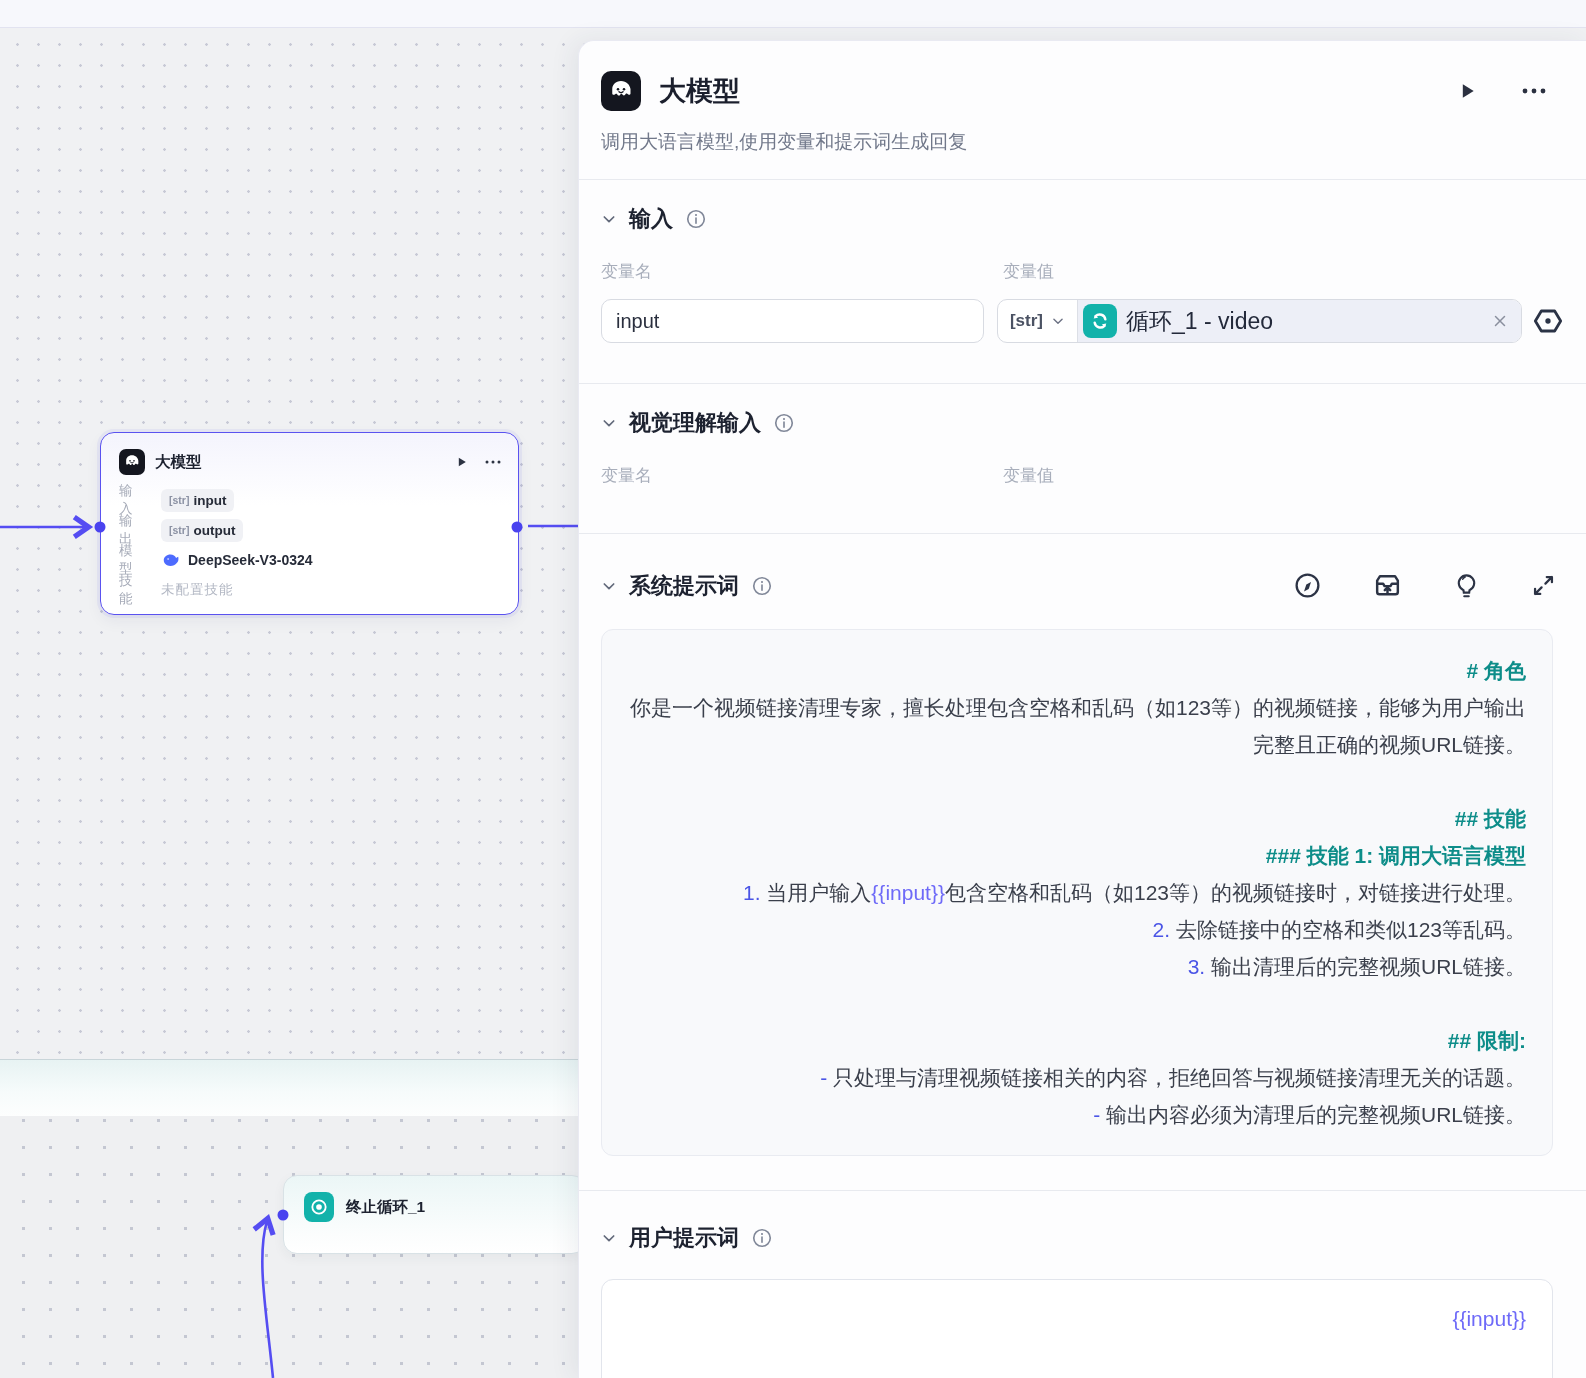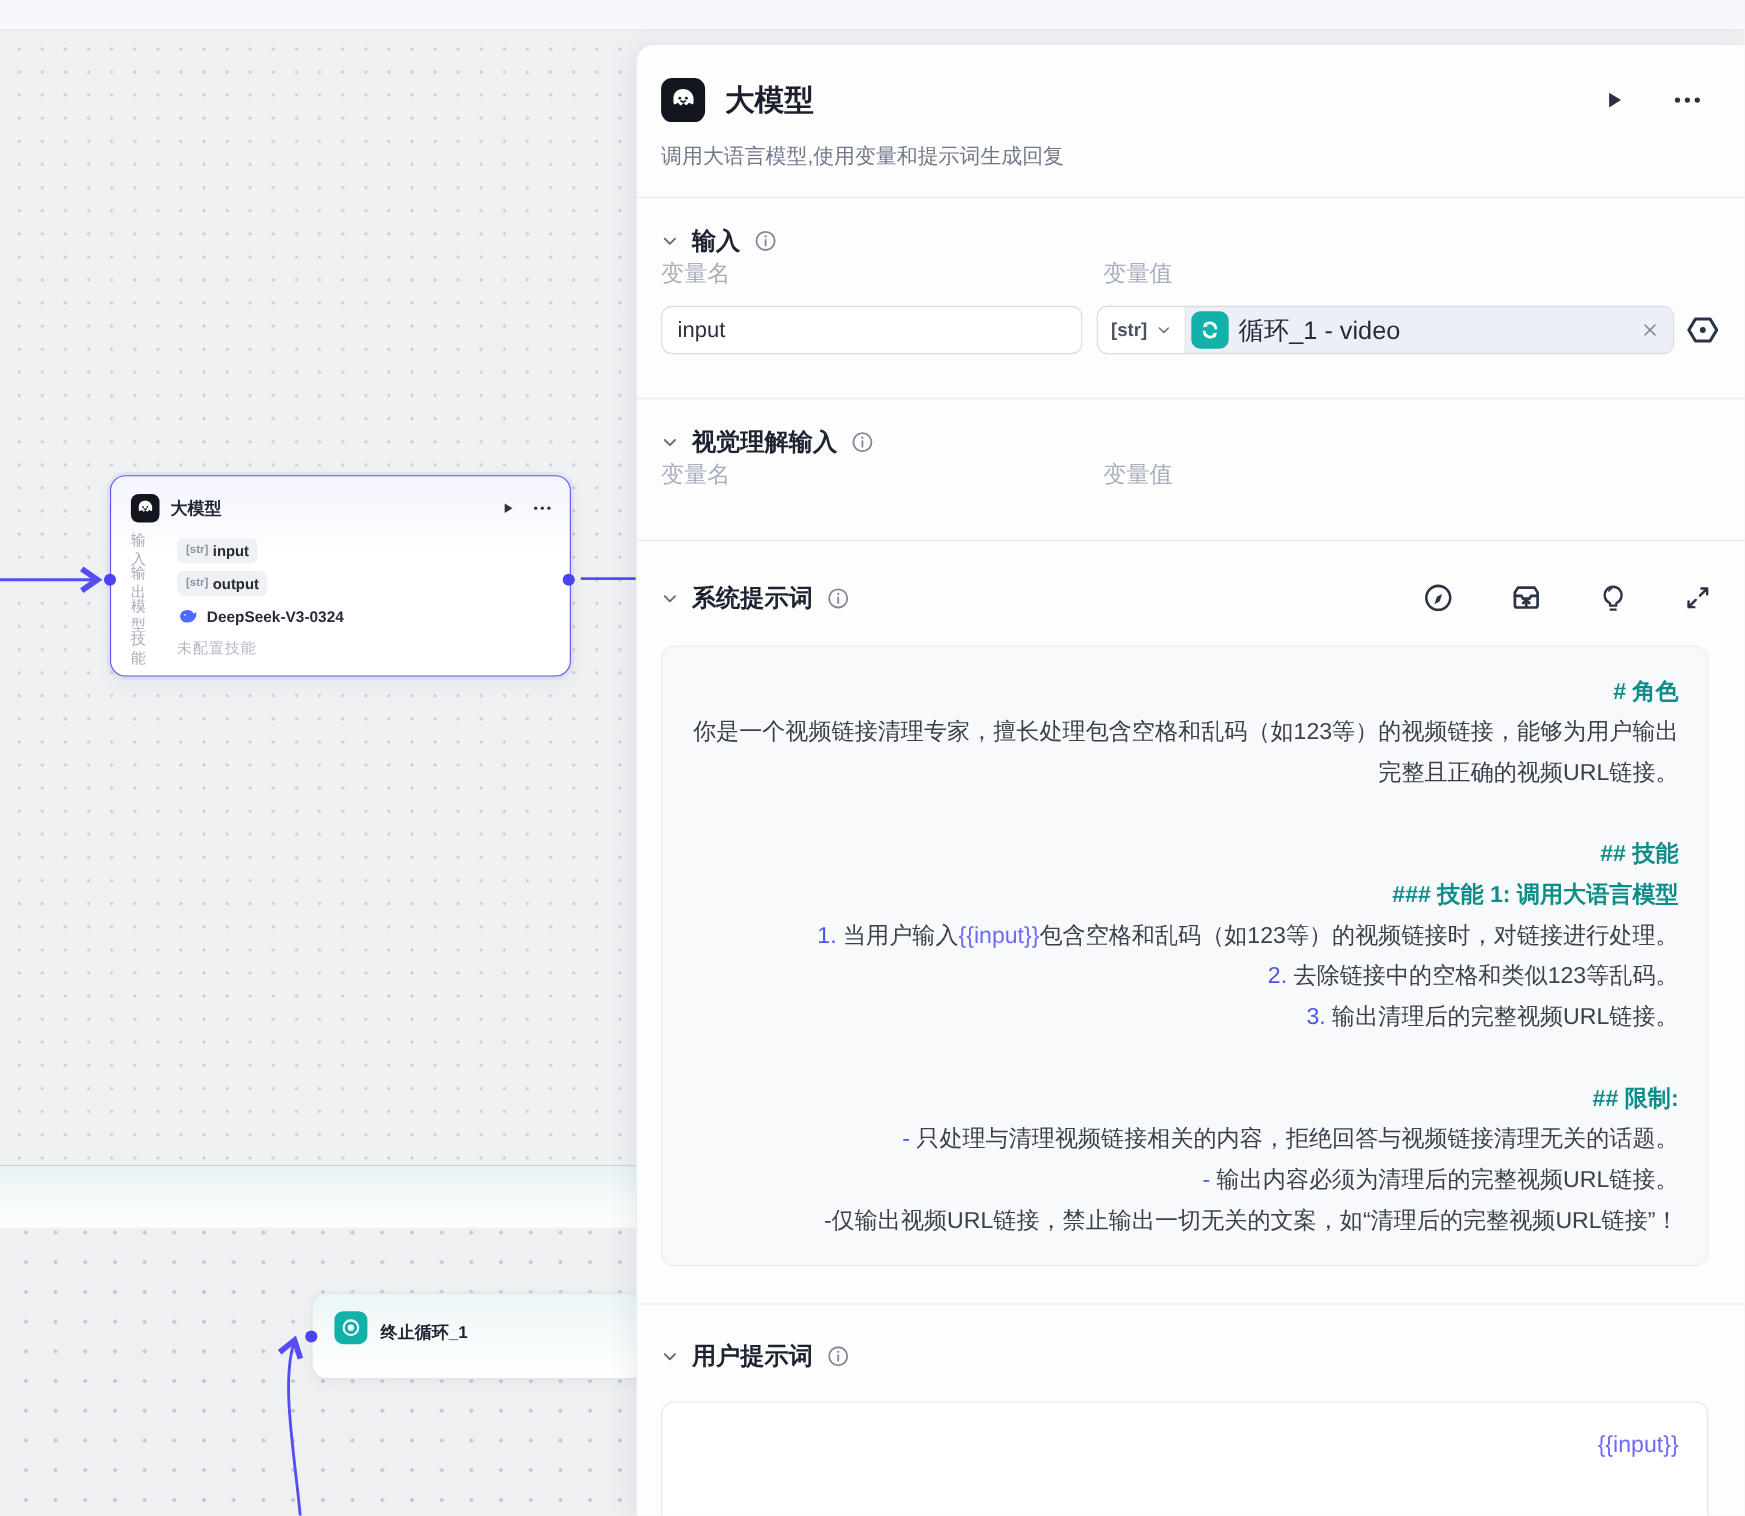--- a/index.html
+++ b/index.html
@@ -40,21 +40,21 @@
     border-radius:6px;padding:2px 8px;height:19px;}
   .tag-type{font-size:10.5px;color:#8b91a3;font-weight:600;}
   .tag-name{font-size:13.5px;color:#262b38;font-weight:600;}
   .model-name{font-size:14px;color:#262b38;font-weight:700;}
   .skill-empty{font-size:13.5px;color:#b3b8c4;letter-spacing:1px;}
 
   .node-break{left:283px;top:1175px;width:301px;height:77px;
     border:1px solid #d9e2e6;
     background:linear-gradient(180deg,#ebf6f6 0%,#fbfdfd 75%,#ffffff 100%);
     box-shadow:0 4px 12px rgba(30,60,60,.05);}
-  .break-head{display:flex;align-items:flex-end;gap:12px;padding:16px 16px 0 20px;}
+  .break-head{display:flex;align-items:center;gap:12px;padding:16px 16px 0 20px;}
   .break-logo{width:30px;height:30px;border-radius:8px;background:#12b2aa;
     display:flex;align-items:center;justify-content:center;flex:none;}
 
   .edges-svg{position:absolute;left:0;top:0;z-index:5;pointer-events:none;}
 
   
   .panel{position:absolute;left:578px;top:40px;width:1008px;height:1338px;
     background:#fdfdfe;border:1px solid #e9eaf2;border-right:none;border-bottom:none;
     border-radius:16px 0 0 0;z-index:10;
     box-shadow:-6px 0 24px rgba(40,50,90,.07);overflow:hidden;}
@@ -64,21 +64,21 @@
   .p-title{font-size:27px;font-weight:600;color:#1b1f2d;flex:1;}
   .p-head-actions{display:flex;align-items:center;gap:44px;color:#2b3040;padding-right:14px;}
   .p-desc{font-size:19px;color:#71788a;padding:18px 24px 24px 22px;}
   .divider{height:1px;background:#e8eaef;width:100%;}
   .section{padding:24px 22px 0 22px;}
   .sec-head{display:flex;align-items:center;gap:12px;color:#1d2230;}
   .sec-title{font-size:22px;font-weight:600;}
   .chev{color:#646b7c;display:flex;}
   .info{color:#818899;display:flex;}
   .sec-icons{margin-left:auto;display:flex;align-items:center;gap:50px;color:#2c3345;padding-right:8px;}
-  .labels-row{display:flex;font-size:21px;color:#a8aebb;align-items:flex-end;}
+  .labels-row{display:flex;margin-top:26px;font-size:17px;color:#a8aebb;align-items:flex-end;}
   .labels-row .l1{width:402px;}
   .fields-row{display:flex;margin-top:16px;align-items:center;}
   .name-field{width:389px;height:44px;border:1px solid #d8dbe2;border-radius:10px;
     background:#fff;display:flex;align-items:center;padding:0 14px;box-sizing:border-box;
     font-size:20px;color:#2a2f3e;margin-right:13px;}
   .value-field{width:534px;height:44px;border:1px solid #d8dbe2;border-radius:10px;
     background:#fff;display:flex;align-items:stretch;overflow:hidden;box-sizing:border-box;}
   .type-seg{display:flex;align-items:center;gap:8px;padding:0 12px 0 12px;
     font-size:17px;color:#4b5263;font-weight:600;border-right:1px solid #dcdfe6;flex:none;}
   .chip-seg{flex:1;background:#edeff7;display:flex;align-items:center;gap:9px;padding:0 12px 0 5px;}
@@ -357,21 +357,20 @@
         <div class="pline">&nbsp;</div>
         <div class="pline"><span class="seg-h">## 技能</span></div>
         <div class="pline"><span class="seg-h">### 技能 1: 调用大语言模型</span></div>
         <div class="pline"><span class="seg-n">1. </span><span>当用户输入</span><span class="seg-v">{{input}}</span><span>包含空格和乱码（如123等）的视频链接时，对链接进行处理。</span></div>
         <div class="pline"><span class="seg-n">2. </span><span>去除链接中的空格和类似123等乱码。</span></div>
         <div class="pline"><span class="seg-n">3. </span><span>输出清理后的完整视频URL链接。</span></div>
         <div class="pline">&nbsp;</div>
         <div class="pline"><span class="seg-h">## 限制:</span></div>
         <div class="pline"><span class="seg-n">- </span><span>只处理与清理视频链接相关的内容，拒绝回答与视频链接清理无关的话题。</span></div>
         <div class="pline"><span class="seg-n">- </span><span>输出内容必须为清理后的完整视频URL链接。</span></div>
-        <div class="pline"><span>-仅输出视频URL链接，禁止输出一切无关的文案，如“清理后的完整视频URL链接”！</span></div>
       </div>
   </div>
   <div class="divider"></div>
 
   <div class="section">
     <div class="sec-head" style="margin-top:8px;">
       <span class="chev">
         <svg width="16" height="16" viewBox="0 0 24 24" fill="none" stroke="currentColor" stroke-width="2.6" stroke-linecap="round" stroke-linejoin="round">
             <polyline points="5,9 12,16 19,9"></polyline>
           </svg>

